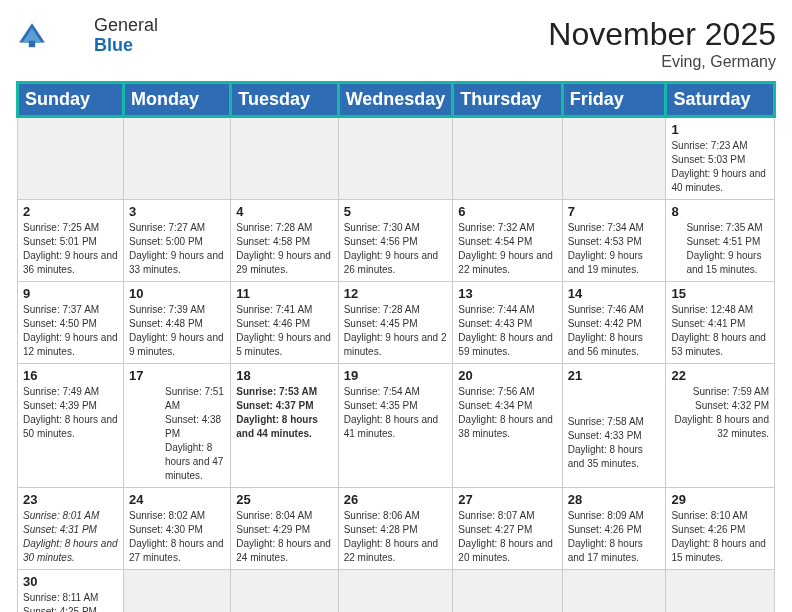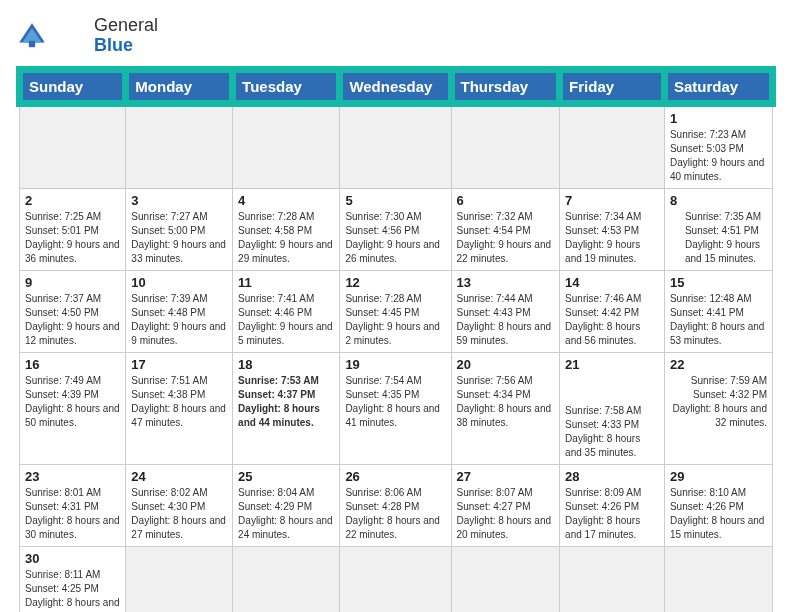--- a/index.html
+++ b/index.html
@@ -51,23 +51,23 @@
     .calendar-table {
       width: 100%;
       border-collapse: collapse;
       border: 1px solid #aaa;
     }
     .calendar-table th {
       background-color: #2e6db4;
       color: #fff;
       text-align: left;
       padding: 5px 6px;
-      font-size: 15px;
+      font-size: 18px;
       font-weight: bold;
-      border: 7px solid #14b8a6;
+      border: 3px solid #14b8a6;
     }
     .calendar-table td {
       vertical-align: top;
       border: 1px solid #ccc;
       padding: 4px 5px;
       width: 113px;
       min-height: 70px;
       font-size: 10.5px;
       color: #222;
       background: #fff;
@@ -102,20 +102,24 @@
     <svg class="logo-icon" viewBox="0 0 40 40">
       <polygon points="20,4 36,28 4,28" fill="#2e6db4"></polygon>
       <polygon points="20,10 32,28 8,28" fill="#5a9fd4"></polygon>
       <rect x="16" y="26" width="8" height="8" fill="#2e6db4"></rect>
     </svg>
     <div class="logo-text">
       <span class="general">General</span>
       <span class="blue">Blue</span>
     </div>
   </div>
+  <div class="title-area">
+    <div class="month-title">November 2025</div>
+    <div class="location">Eving, Germany</div>
+  </div>
 </div>
 
 <table class="calendar-table">
   <thead>
     <tr>
     <th>Sunday</th>
         <th>Monday</th>
         <th>Tuesday</th>
         <th>Wednesday</th>
         <th>Thursday</th>
@@ -228,21 +232,21 @@
       </tr>
       <tr>
         <td>
           <span class="day-number">16</span>
           <div class="day-info" style="white-space: pre-line;">Sunrise: 7:49 AM
 Sunset: 4:39 PM
 Daylight: 8 hours and 50 minutes.</div>
         </td>
         <td>
           <span class="day-number">17</span>
-          <div class="day-info" style="white-space: pre-line;">Sunrise: 7:51 AM
+          <div class="day-info" style="white-space: pre-line; margin-left: 36px;">Sunrise: 7:51 AM
 Sunset: 4:38 PM
 Daylight: 8 hours and 47 minutes.</div>
         </td>
         <td>
           <span class="day-number">18</span>
           <div class="day-info" style="white-space: pre-line; font-weight: bold;">Sunrise: 7:53 AM
 Sunset: 4:37 PM
 Daylight: 8 hours and 44 minutes.</div>
         </td>
         <td>
@@ -266,21 +270,21 @@
         <td>
           <span class="day-number">22</span>
           <div class="day-info" style="white-space: pre-line; text-align: right;">Sunrise: 7:59 AM
 Sunset: 4:32 PM
 Daylight: 8 hours and 32 minutes.</div>
         </td>
       </tr>
       <tr>
         <td>
           <span class="day-number">23</span>
-          <div class="day-info" style="white-space: pre-line;">Sunrise: 8:01 AM
+          <div class="day-info" style="white-space: pre-line; font-style: italic;">Sunrise: 8:01 AM
 Sunset: 4:31 PM
 Daylight: 8 hours and 30 minutes.</div>
         </td>
         <td>
           <span class="day-number">24</span>
           <div class="day-info" style="white-space: pre-line;">Sunrise: 8:02 AM
 Sunset: 4:30 PM
 Daylight: 8 hours and 27 minutes.</div>
         </td>
         <td>

